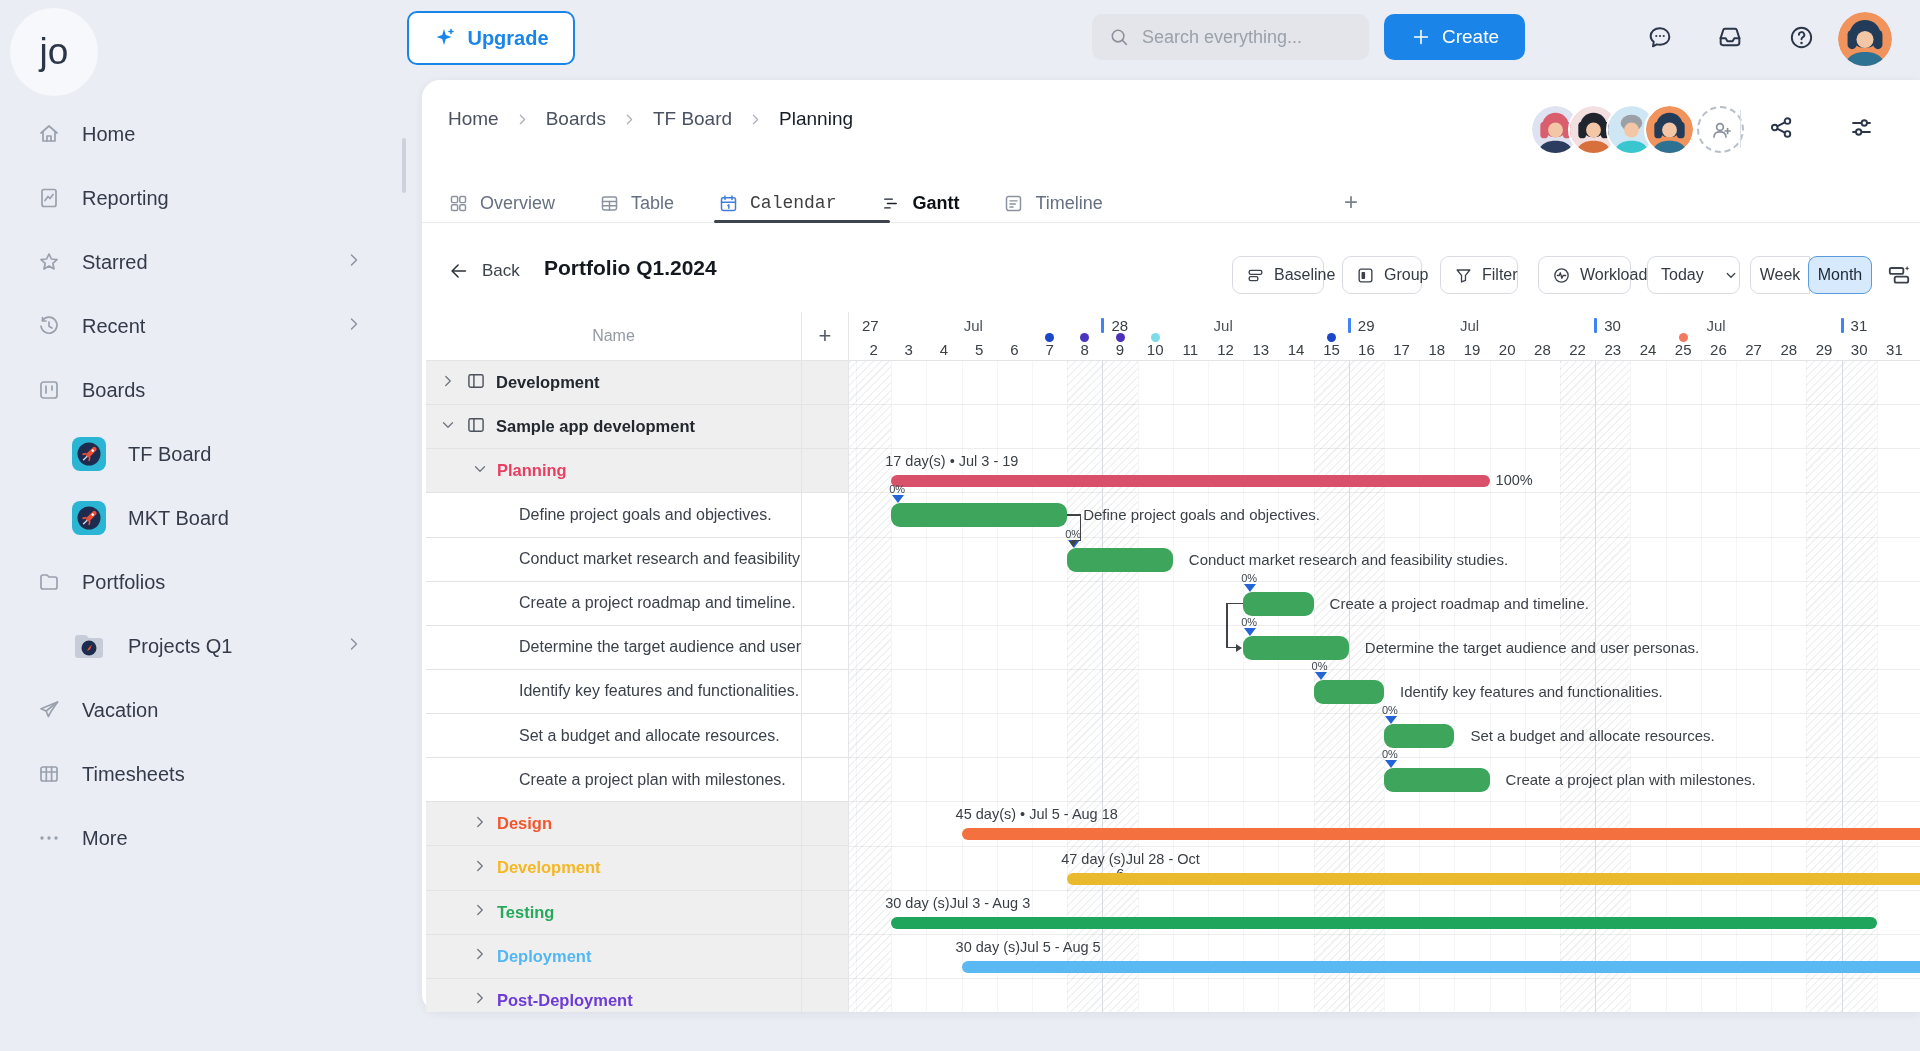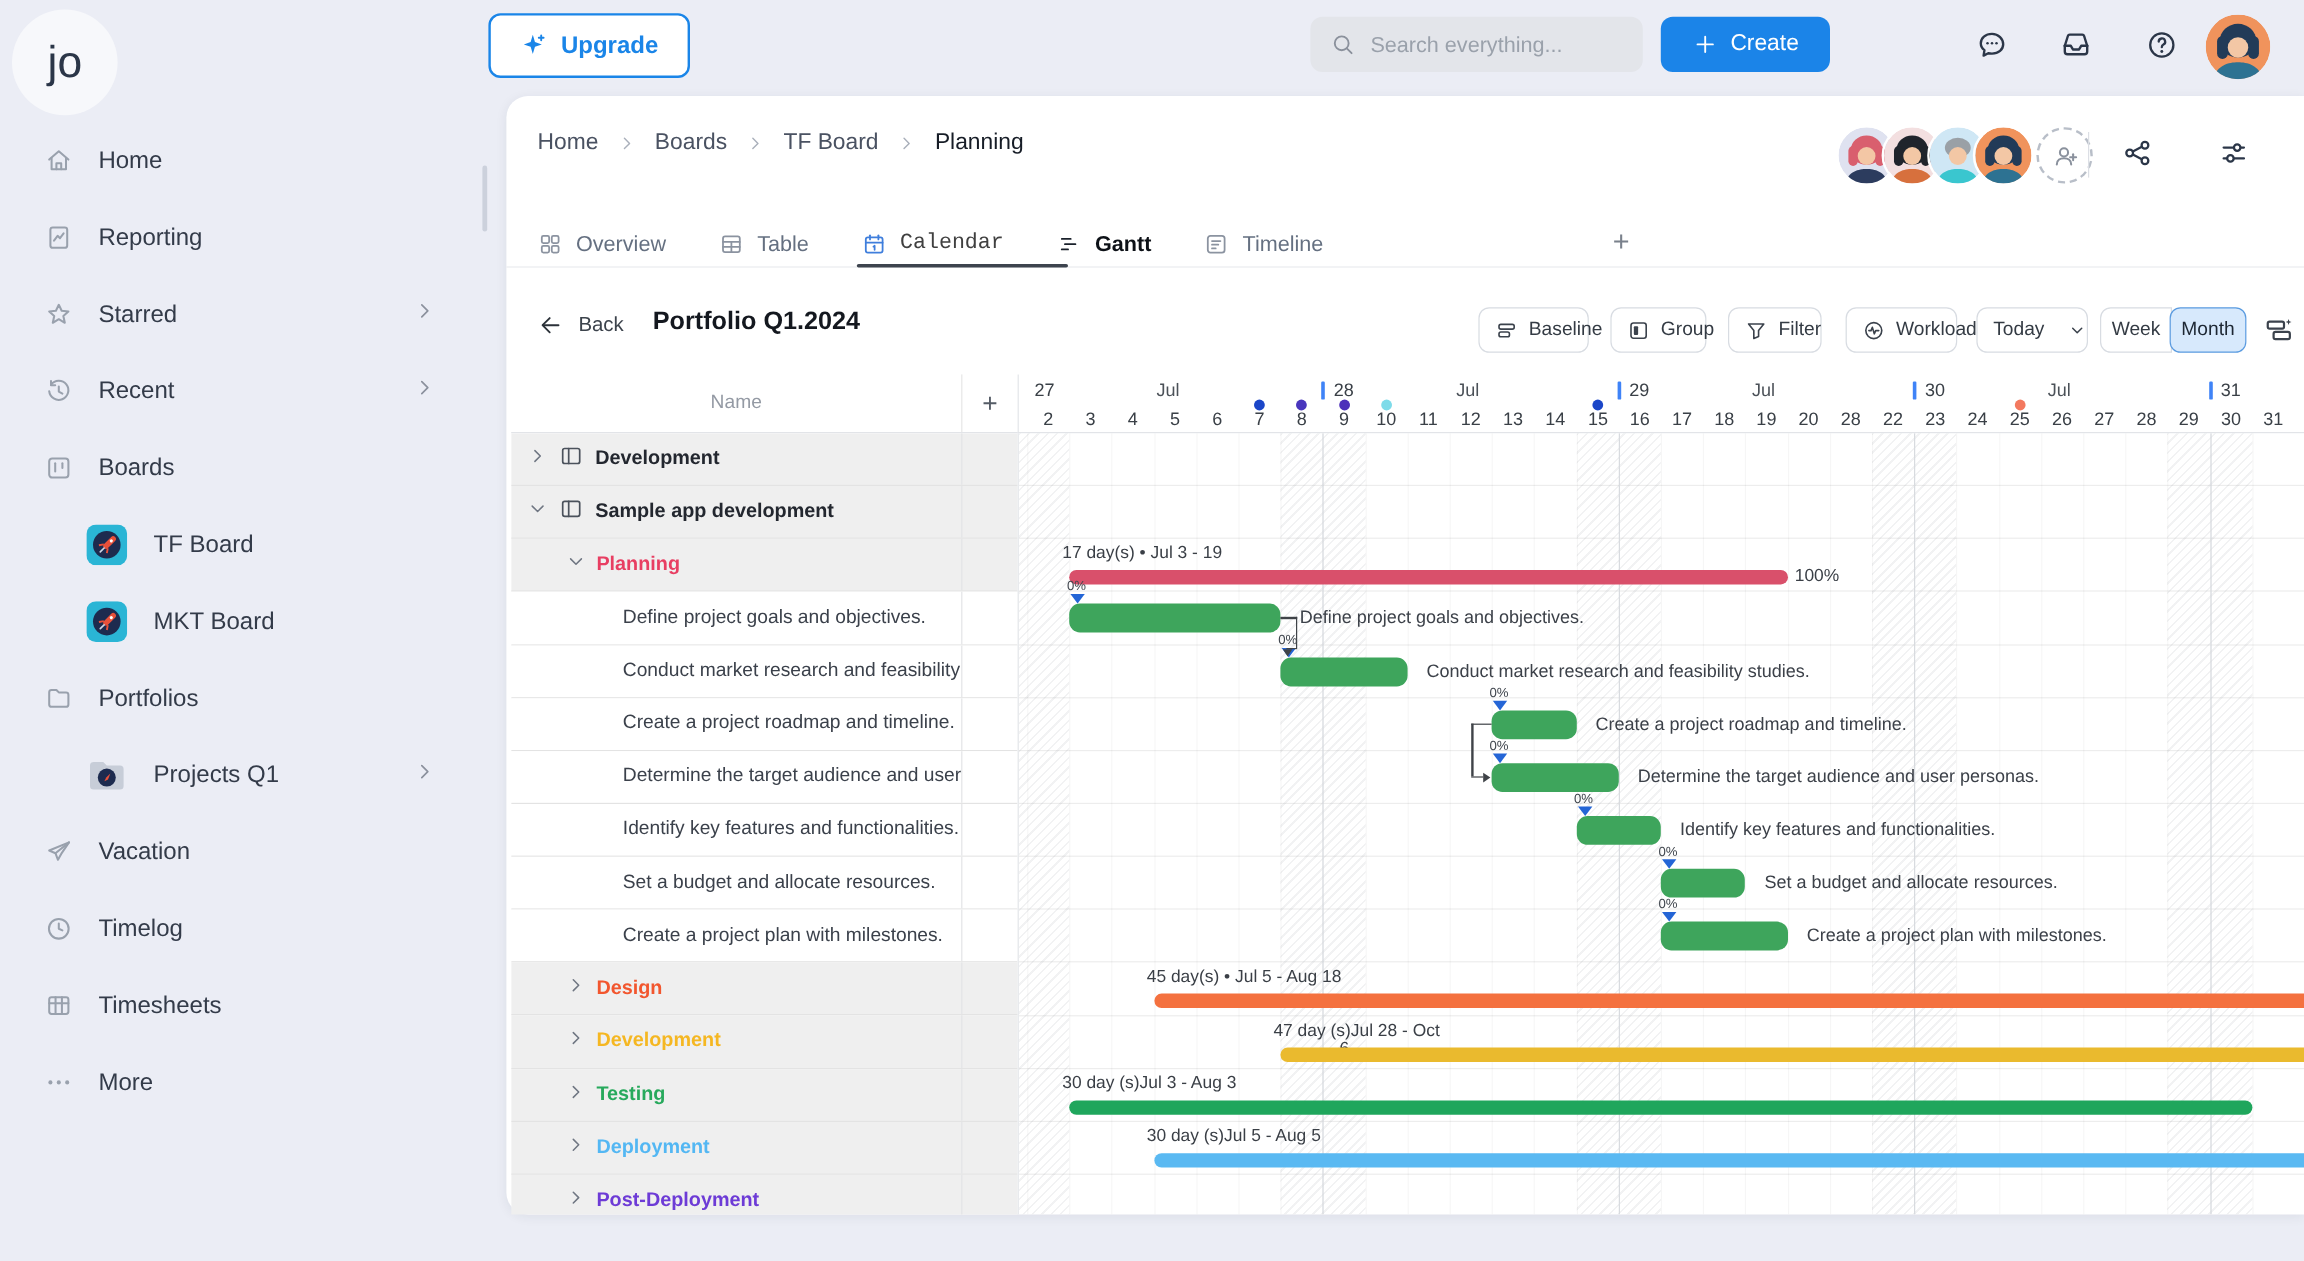--- a/index.html
+++ b/index.html
@@ -302,29 +302,20 @@
           <svg viewBox="0 0 24 24" fill="none" stroke="currentColor" stroke-width="1.7" stroke-linecap="round" stroke-linejoin="round" width="24" height="24">
             <path d="M20.5 4 L4 10.8 L9.2 13 L11.3 18.5 L14 13.6 Z"></path>
             <path d="M9.2 13 L20.5 4"></path>
           </svg>
         </div>
         <div class="lbl">Vacation</div>
       </div>
       <div class="sbitem">
         <div class="ic" style="width: 24px; height: 24px; color: rgb(153, 161, 173);">
           <svg viewBox="0 0 24 24" fill="none" stroke="currentColor" stroke-width="1.7" stroke-linecap="round" stroke-linejoin="round" width="24" height="24">
-            <circle cx="12" cy="12" r="8.2"></circle>
-            <path d="M12 7.5 V12 L15 13.3"></path>
-          </svg>
-        </div>
-        <div class="lbl">Timelog</div>
-      </div>
-      <div class="sbitem">
-        <div class="ic" style="width: 24px; height: 24px; color: rgb(153, 161, 173);">
-          <svg viewBox="0 0 24 24" fill="none" stroke="currentColor" stroke-width="1.7" stroke-linecap="round" stroke-linejoin="round" width="24" height="24">
             <rect x="4" y="5" width="16" height="14" rx="2"></rect>
             <path d="M4 10 H20"></path>
             <path d="M9.3 5 V19"></path>
             <path d="M14.6 5 V19"></path>
           </svg>
         </div>
         <div class="lbl">Timesheets</div>
       </div>
       <div class="sbitem">
         <div class="ic" style="width: 24px; height: 24px; color: rgb(153, 161, 173);">

